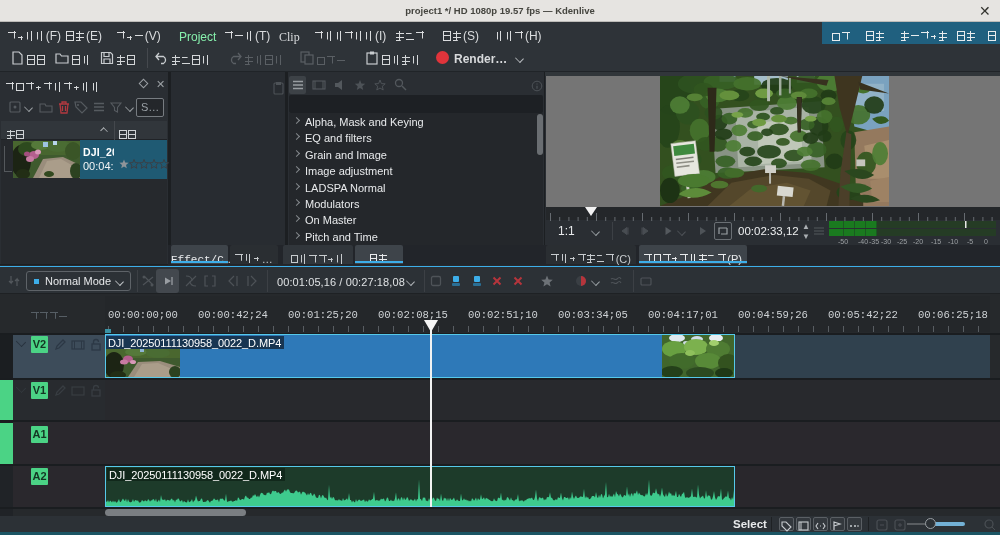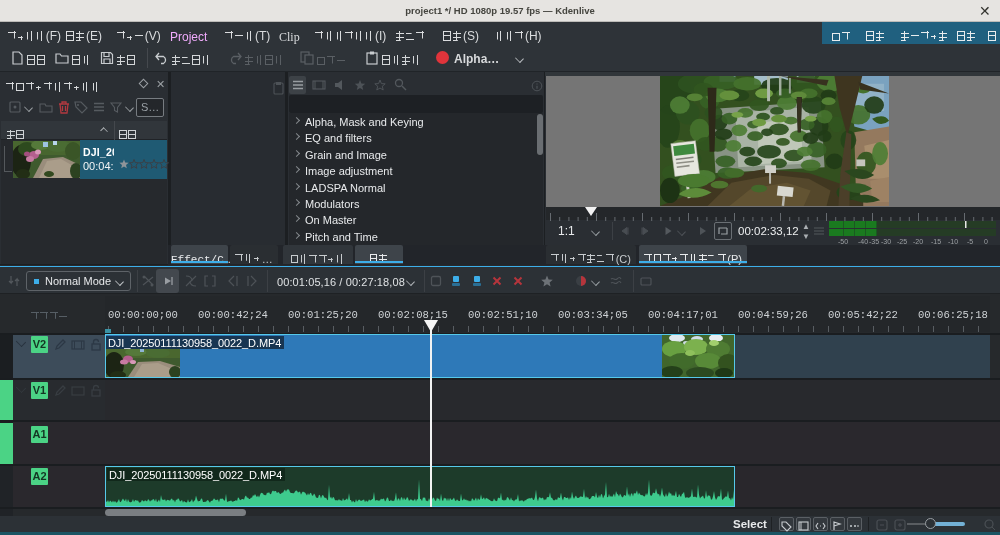--- a/index.html
+++ b/index.html
@@ -39,21 +39,21 @@
       <b class="k1"></b>
       <b class="k2"></b>
       <i>(E)</i>
     </span></div>
 <div class="ab" style="left:117px;top:27px;color:#dadcde;"><span class="jp s12" style="font-size:12px;">
       <b class="k3"></b>
       <b class="k5"></b>
       <b class="kd"></b>
       <i>(V)</i>
     </span></div>
-<div class="ab" style="left:170px;top:27px;color:#f0abfc;"><span class="jp s12" style="font-size:12px;">
+<div class="ab" style="left:179px;top:27px;color:#86efac;"><span class="jp s12" style="font-size:12px;">
       <i>Project</i>
     </span></div>
 <div class="ab" style="left:225px;top:27px;color:#dadcde;"><span class="jp s12" style="font-size:12px;">
       <b class="k3"></b>
       <b class="kd"></b>
       <b class="k4"></b>
       <i>(T)</i>
     </span></div>
 <div class="ab" style="left:279px;top:27px;color:#dadcde;font-family:Liberation Serif, serif;"><span class="jp s12" style="font-size:12px;">
       <i>Clip</i>
@@ -160,21 +160,21 @@
       <rect x="2" y="2" width="10" height="11" fill="none" stroke="#c8cccf" stroke-width="1.2"></rect>
       <rect x="5" y="0.5" width="4" height="3" fill="#c8cccf"></rect>
     </svg></div>
 <div class="ab" style="left:382px;top:51px;color:#d4d7d9;"><span class="jp s12" style="font-size:12px;">
       <b class="k1"></b>
       <b class="k4"></b>
       <b class="k2"></b>
       <b class="k4"></b>
     </span></div>
 <div class="ab" style="left:436px;top:51px;width:13px;height:13px;border-radius:50%;background:#e0343b;"></div>
-<div class="ab" style="left:454px;top:52px;color:#d8dadc;font-size:12px;font-weight:700;">Alpha…</div>
+<div class="ab" style="left:454px;top:52px;color:#d8dadc;font-size:12px;font-weight:700;">Render…</div>
 <div class="ab" style="left:516px;top:55px;color:#b8bcbf;">
     <span class="chev"></span>
   </div>
 <div class="ab" style="left:0;top:72px;width:1000px;height:193px;background:#1c1f22;"></div>
 <div class="ab" style="left:0;top:72px;width:168px;height:192px;background:#2a2e33;"></div>
 <div class="ab" style="left:6px;top:78px;color:#d6d9db;"><span class="jp s12" style="font-size:12px;">
       <b class="k3"></b>
       <b class="k6"></b>
       <b class="k3"></b>
       <b class="k5"></b>

